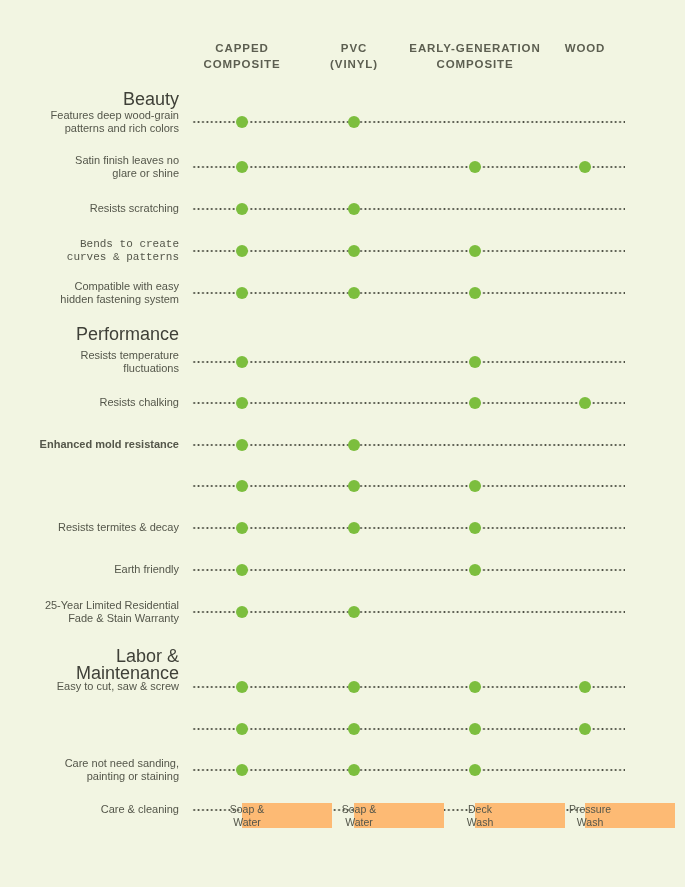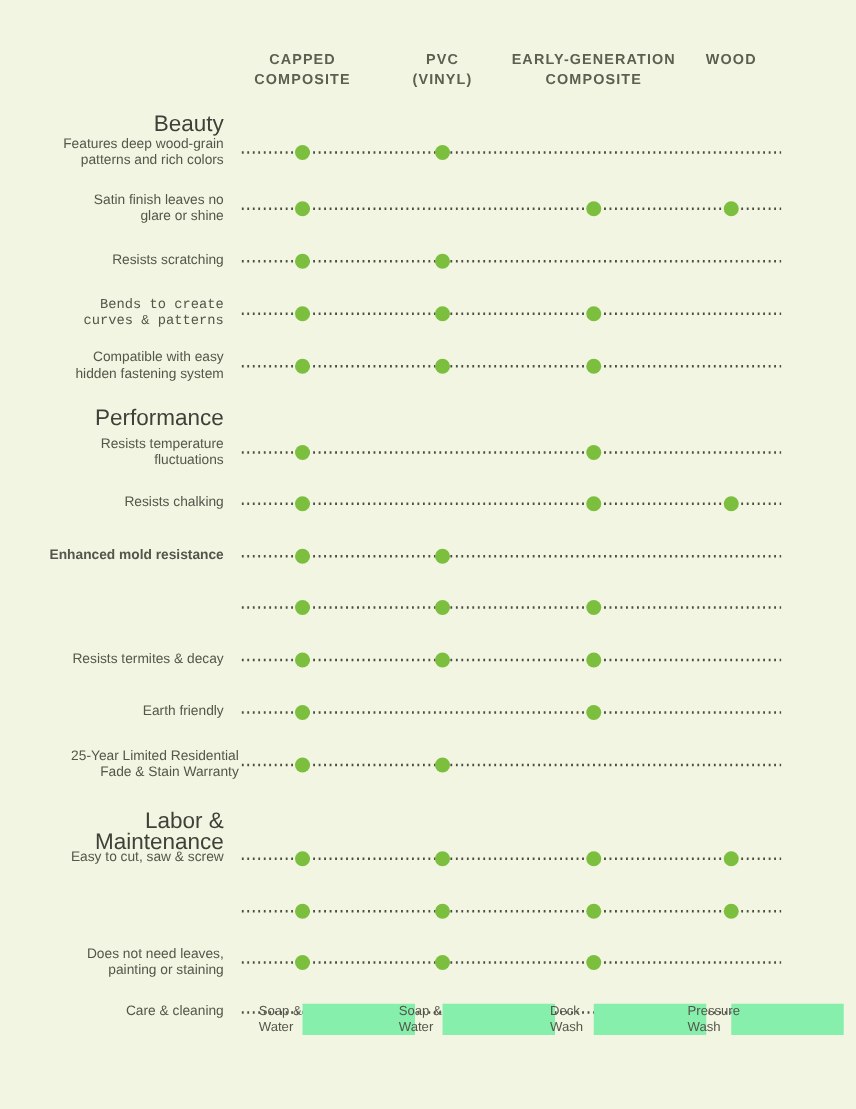--- a/index.html
+++ b/index.html
@@ -96,25 +96,26 @@
     position: absolute;
     width: 12px;
     height: 12px;
     border-radius: 50%;
     background: #7cbe3e;
     margin-left: -6px;
     margin-top: -6px;
   }
   .cell-text {
     position: absolute;
+    text-align: center;
     font-size: 10.5px;
     line-height: 12.5px;
     color: #54564a;
     white-space: pre-line;
-    background: #86efac;
+    background: #fdba74;
     padding: 0 5px;
   }
   .cell-text > span {
     display: block;
     position: relative;
     left: -40px;
     width: 80px;
   }
 </style>
 </head>
@@ -204,21 +205,21 @@
         <div class="dot" style="left: 354px; top: 1px;"></div>
         <div class="dot" style="left: 475px; top: 1px;"></div>
       </div>
       <div class="row" style="top: 569px;">
         <div class="row-label" style="top: -6px;">Earth friendly</div>
         <div class="row-line"></div>
         <div class="dot" style="left: 242px; top: 1px;"></div>
         <div class="dot" style="left: 475px; top: 1px;"></div>
       </div>
       <div class="row" style="top: 611px;">
-        <div class="row-label" style="top: -12px; margin-left: 12px;">25-Year Limited Residential
+        <div class="row-label" style="top: -12px;">25-Year Limited Residential
 Fade &amp; Stain Warranty</div>
         <div class="row-line"></div>
         <div class="dot" style="left: 242px; top: 1px;"></div>
         <div class="dot" style="left: 354px; top: 1px;"></div>
       </div>
       <div class="section-head" style="top: 648px;">Labor &amp;
 Maintenance</div>
       <div class="row" style="top: 686px;">
         <div class="row-label" style="top: -6px;">Easy to cut, saw &amp; screw</div>
         <div class="row-line"></div>
@@ -228,21 +229,21 @@
         <div class="dot" style="left: 585px; top: 1px;"></div>
       </div>
       <div class="row" style="top: 728px;">
         <div class="row-line"></div>
         <div class="dot" style="left: 242px; top: 1px;"></div>
         <div class="dot" style="left: 354px; top: 1px;"></div>
         <div class="dot" style="left: 475px; top: 1px;"></div>
         <div class="dot" style="left: 585px; top: 1px;"></div>
       </div>
       <div class="row" style="top: 769px;">
-        <div class="row-label" style="top: -12px;">Does not need leaves,
+        <div class="row-label" style="top: -12px;">Care not need sanding,
 painting or staining</div>
         <div class="row-line"></div>
         <div class="dot" style="left: 242px; top: 1px;"></div>
         <div class="dot" style="left: 354px; top: 1px;"></div>
         <div class="dot" style="left: 475px; top: 1px;"></div>
       </div>
       <div class="row" style="top: 809px;">
         <div class="row-label" style="top: -6px;">Care &amp; cleaning</div>
         <div class="row-line"></div>
         <div class="cell-text" style="left: 242px; top: -6px;"><span>Soap &amp;

